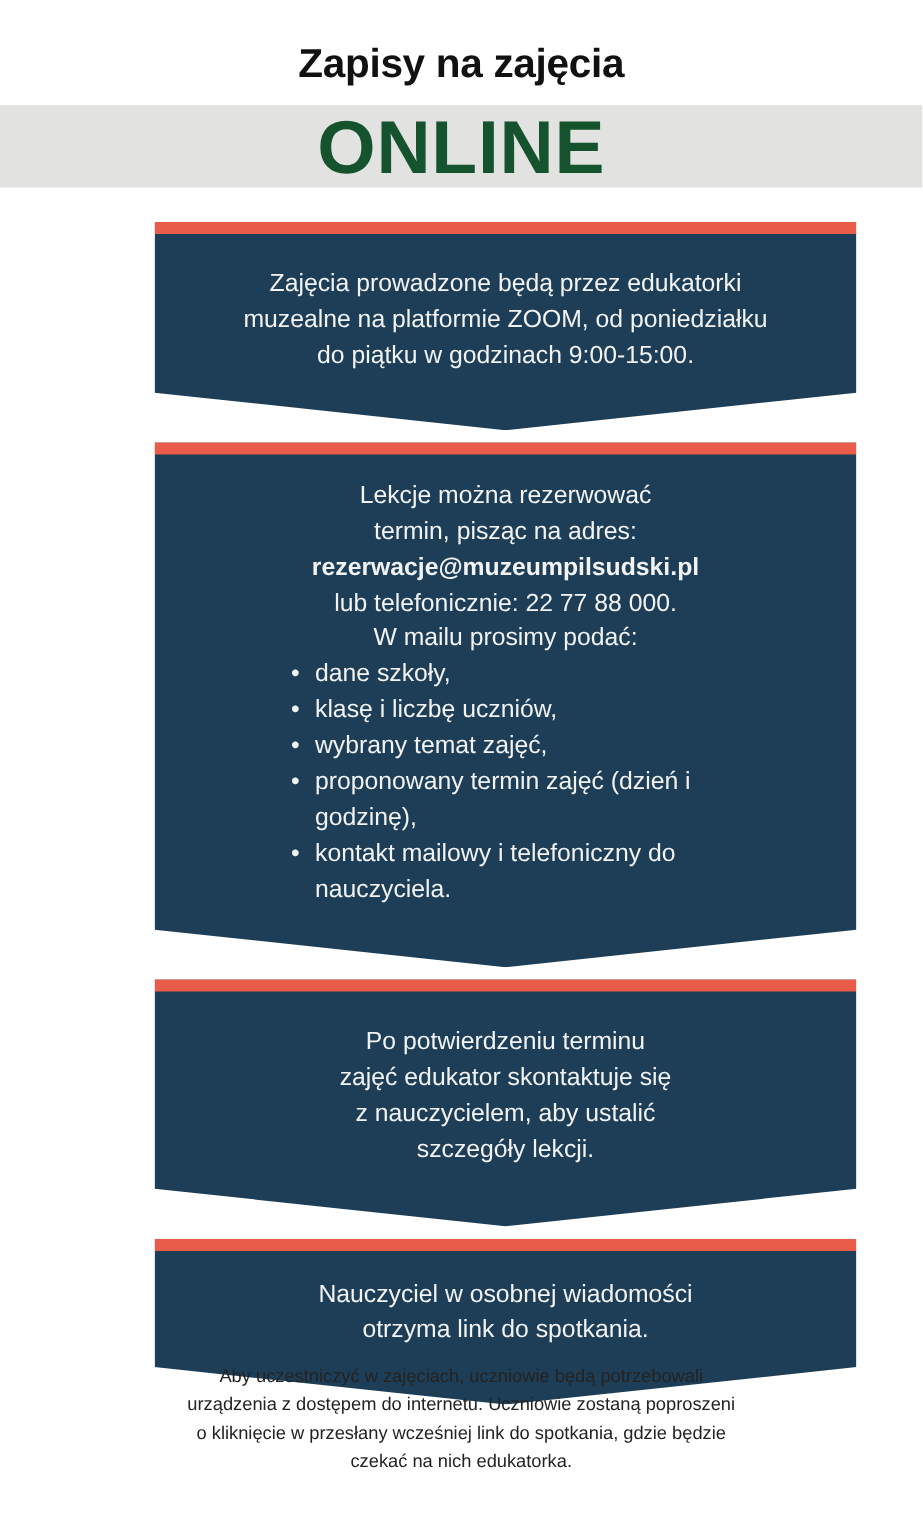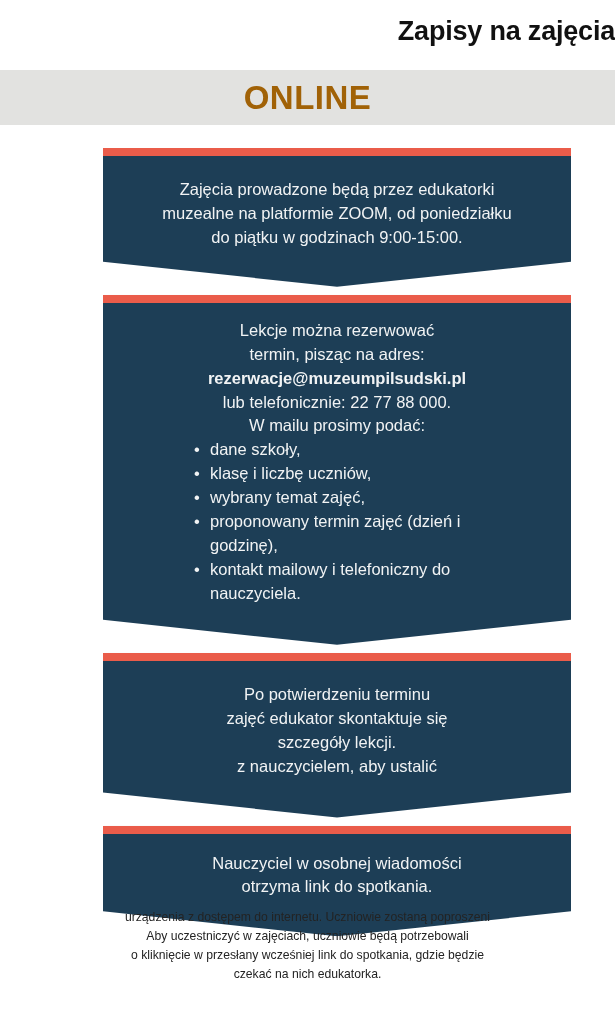--- a/index.html
+++ b/index.html
@@ -10,45 +10,45 @@
     width: 615px;
     height: 1024px;
     background: #ffffff;
     font-family: "Liberation Sans", "DejaVu Sans", sans-serif;
     overflow: hidden;
     position: relative;
   }
 
   
   .page-title {
-    text-align: right;
+    text-align: center;
     font-size: 27px;
     font-weight: bold;
     color: #111111;
     letter-spacing: -0.2px;
-    padding-top: 17px;
+    padding-top: 28px;
     margin: 0;
     line-height: 1.1;
   }
 
   .online-band {
     position: absolute;
     top: 70px;
     left: 0;
     width: 615px;
     height: 55px;
     background: #e2e2e0;
     display: flex;
     align-items: center;
     justify-content: center;
   }
   .online-band-text {
-    font-size: 33px;
+    font-size: 50px;
     font-weight: bold;
-    color: #a16207;
+    color: #14532d;
     letter-spacing: 0.5px;
     line-height: 1;
   }
 
   
   .flow {
     position: absolute;
     top: 148px;
     left: 103px;
     width: 410px;
@@ -178,36 +178,36 @@
       </div>
     </div>
   </div>
 
   <div class="flow-block block-3">
     <div class="flow-block-shape">
       <div class="accent-bar"></div>
       <div class="block-body">
         <p>Po potwierdzeniu terminu</p>
         <p>zajęć edukator skontaktuje się</p>
+        <p>z nauczycielem, aby ustalić</p>
         <p>szczegóły lekcji.</p>
-        <p>z nauczycielem, aby ustalić</p>
       </div>
     </div>
   </div>
 
   <div class="flow-block block-4">
     <div class="flow-block-shape">
       <div class="accent-bar"></div>
       <div class="block-body">
         <p>Nauczyciel w osobnej wiadomości</p>
         <p>otrzyma link do spotkania.</p>
       </div>
     </div>
   </div>
 
 </div>
 
 <div class="footer-note">
+  <p>Aby uczestniczyć w zajęciach, uczniowie będą potrzebowali</p>
   <p>urządzenia z dostępem do internetu. Uczniowie zostaną poproszeni</p>
-  <p>Aby uczestniczyć w zajęciach, uczniowie będą potrzebowali</p>
   <p>o kliknięcie w przesłany wcześniej link do spotkania, gdzie będzie</p>
   <p>czekać na nich edukatorka.</p>
 </div>
 
 </body></html>

